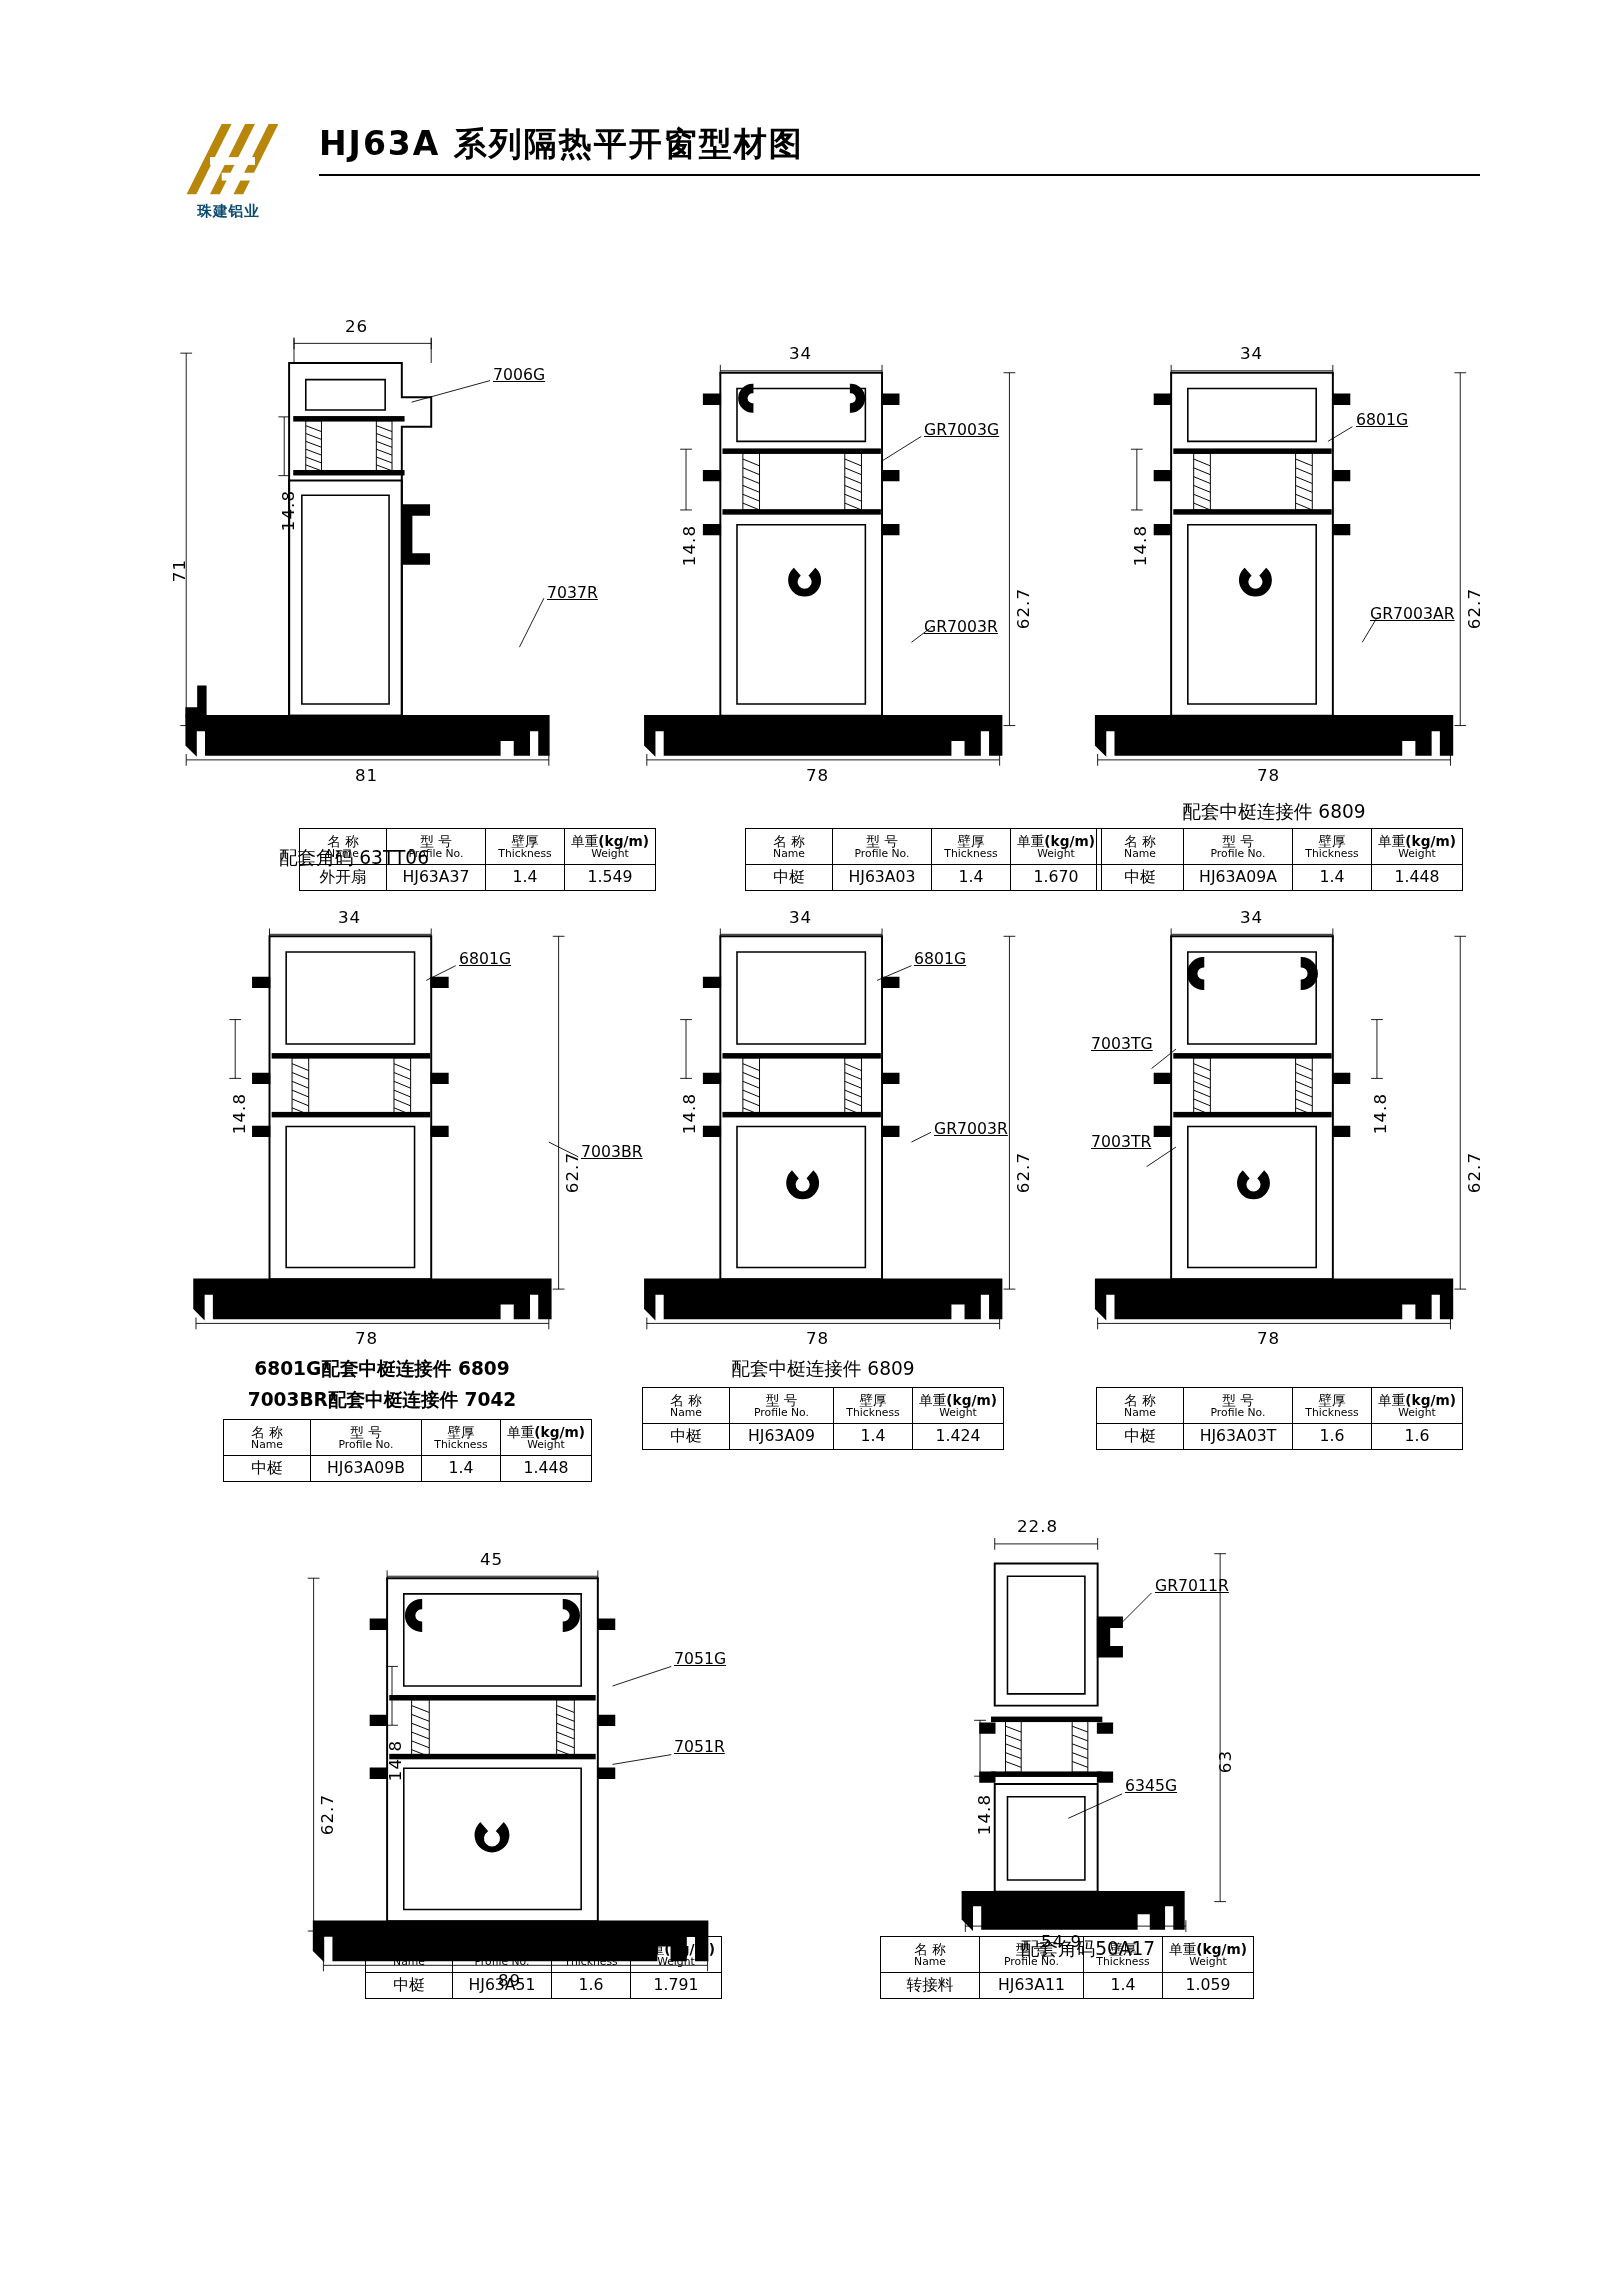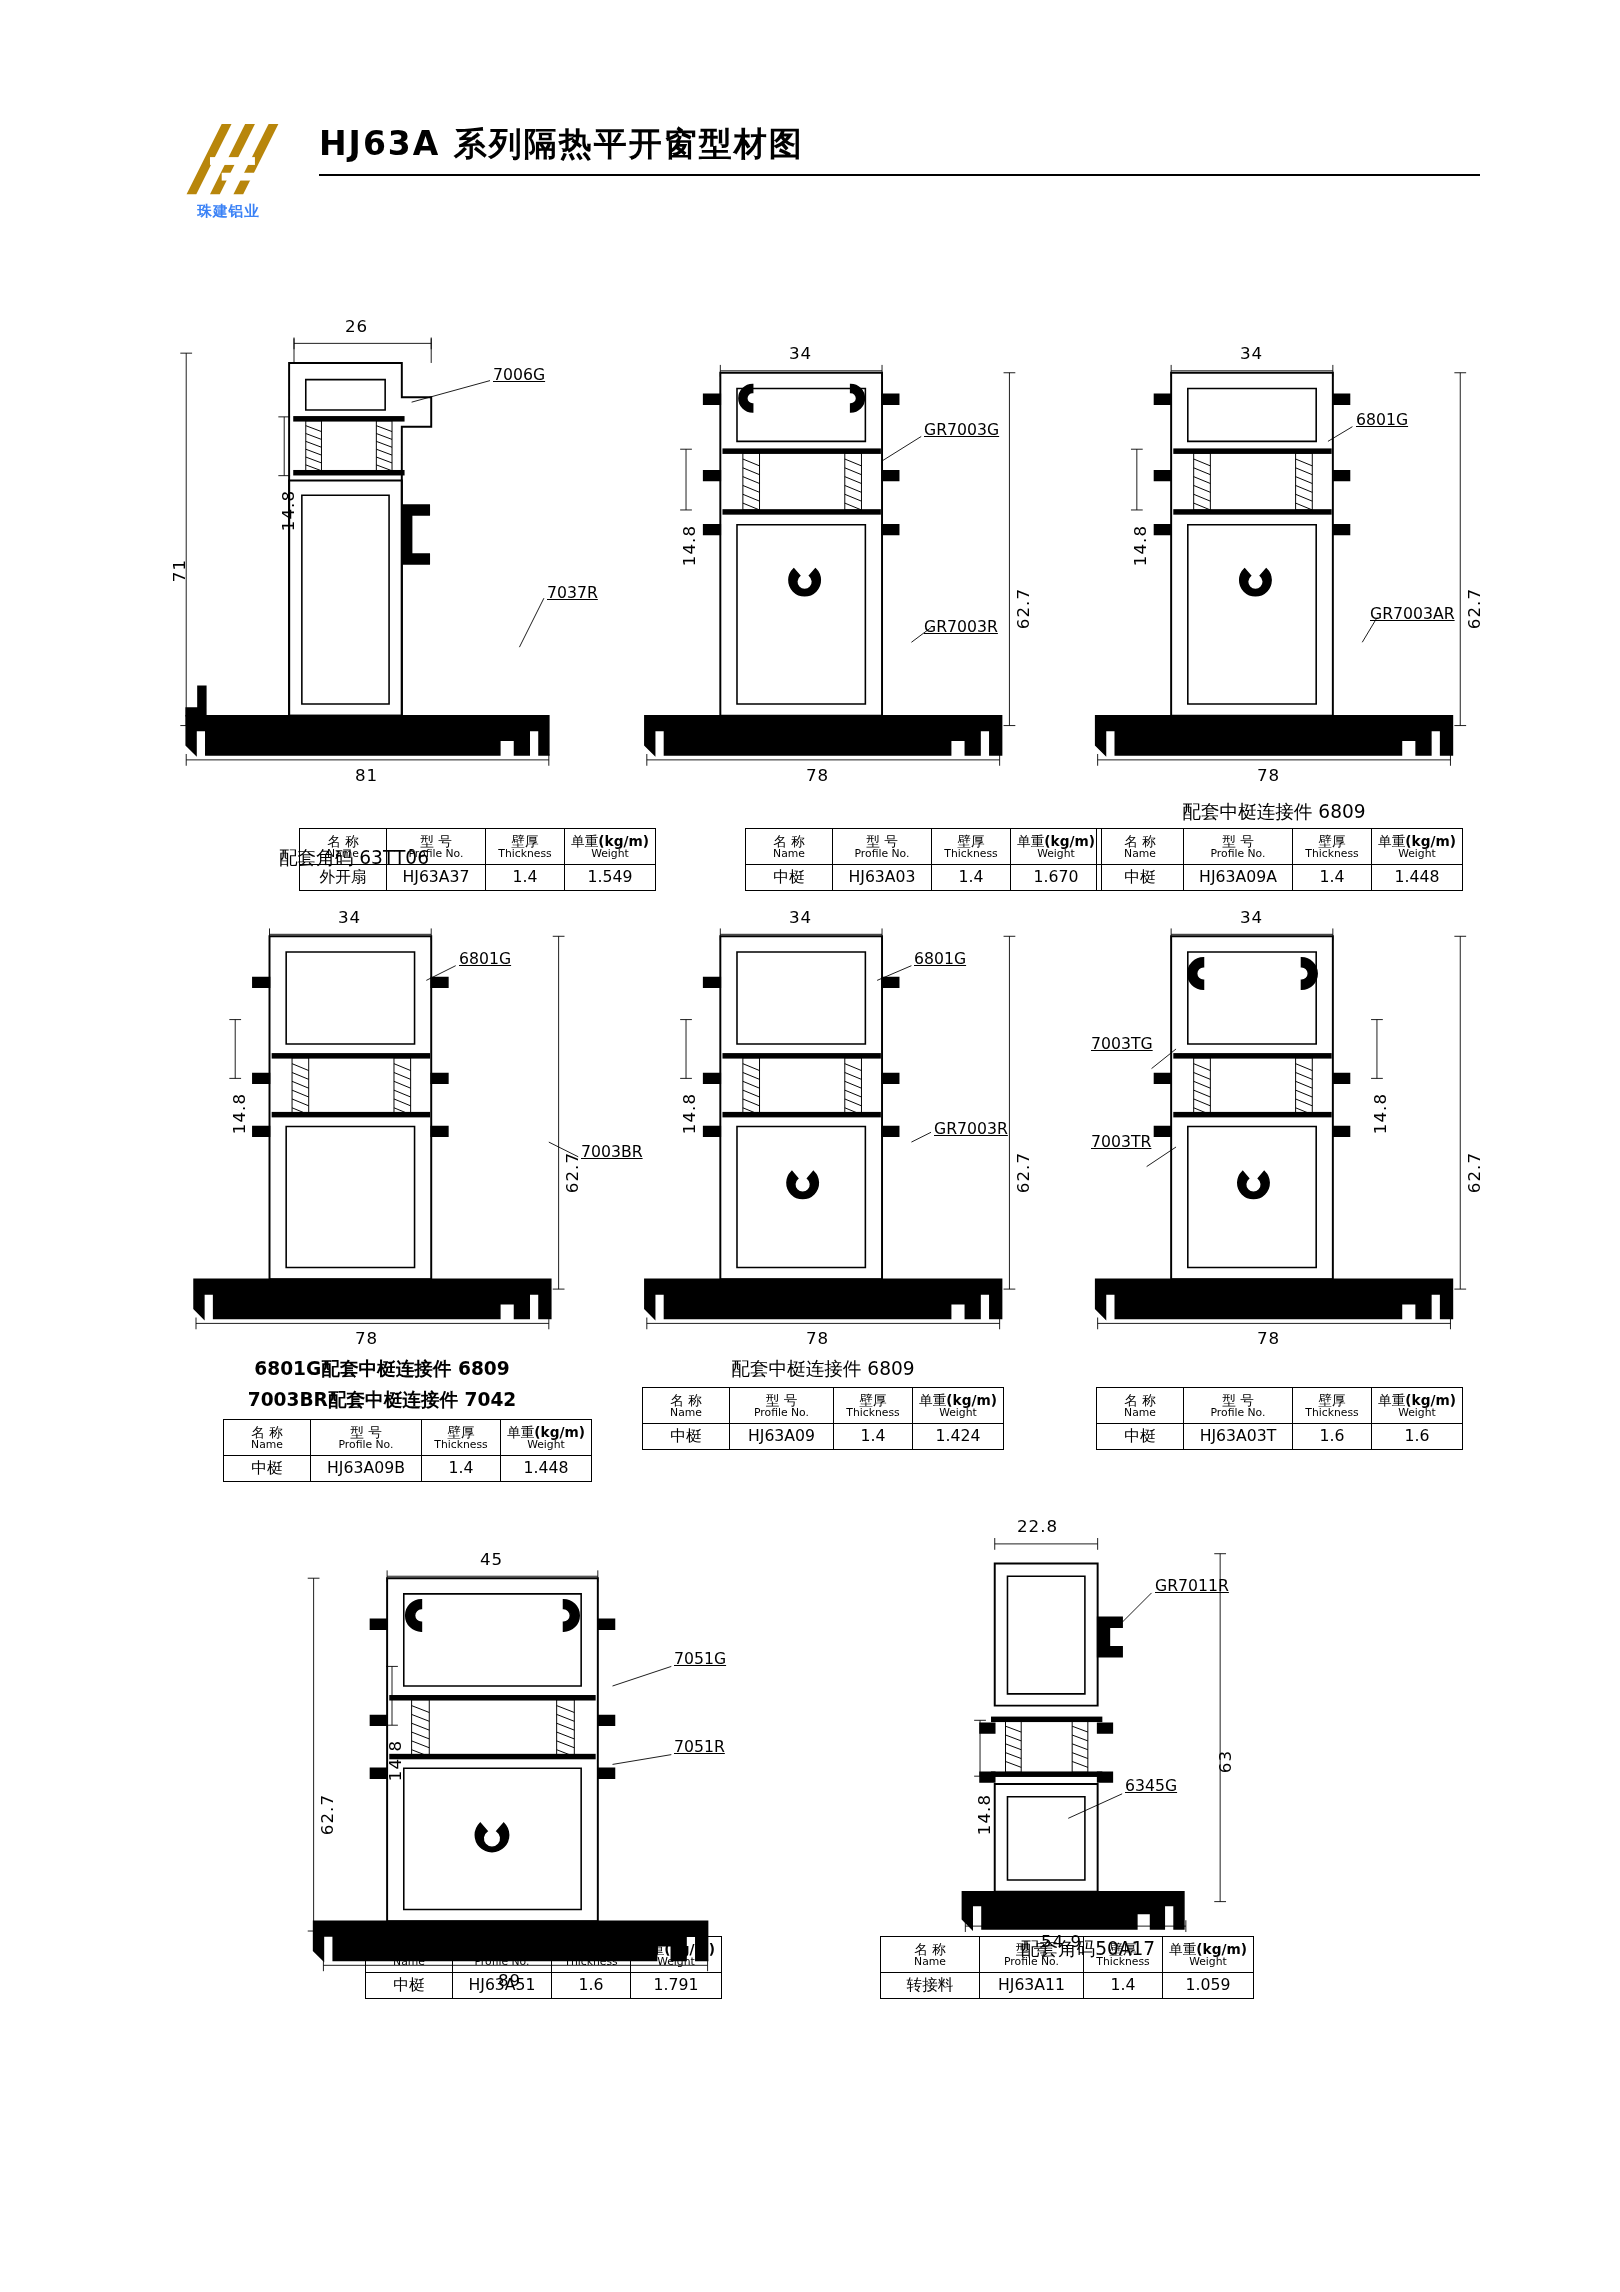--- a/index.html
+++ b/index.html
@@ -3,21 +3,21 @@
 <meta charset="utf-8">
 <style>
   html,body{margin:0;padding:0;background:#ffffff;}
   body{width:1620px;height:2293px;font-family:"Liberation Sans",sans-serif;color:#000;position:relative;overflow:hidden;}
   .page{position:absolute;left:0;top:0;width:1620px;height:2293px;}
 
   
   .header{position:absolute;left:147px;top:118px;width:1333px;height:108px;}
   .logo{position:absolute;left:19.6px;top:0px;width:127px;height:108px;}
   .logo svg{display:block;}
-  .logo-text{position:absolute;left:21.6px;top:84px;width:120px;text-align:center;font-size:14.7px;font-weight:bold;color:#3b82f6;letter-spacing:1px;font-family:"DejaVu Sans",sans-serif;}
+  .logo-text{position:absolute;left:21.6px;top:84px;width:120px;text-align:center;font-size:14.7px;font-weight:bold;color:#0c4a6e;letter-spacing:1px;font-family:"DejaVu Sans",sans-serif;}
   .title-cn{position:absolute;left:172px;top:3.9px;font-size:33px;font-weight:bold;letter-spacing:2px;font-family:"DejaVu Sans",sans-serif;}
   .title-rule{position:absolute;left:172px;top:56px;width:1161px;height:2px;background:#000;}
   .title-en{position:absolute;left:412px;top:63px;font-size:20.6px;font-weight:bold;letter-spacing:0.3px;}
   .dimlabel{position:absolute;font-size:16.7px;font-family:"DejaVu Sans",sans-serif;letter-spacing:1px;white-space:nowrap;}
   .calloutlabel{position:absolute;font-size:15.7px;font-family:"DejaVu Sans",sans-serif;white-space:nowrap;text-decoration:underline;}
   .caption{position:absolute;font-size:18.6px;font-family:"DejaVu Sans",sans-serif;text-align:center;white-space:nowrap;}
 
   
   table.spec{position:absolute;border-collapse:collapse;font-family:"DejaVu Sans",sans-serif;}
   table.spec td{border:1px solid #000;text-align:center;padding:0;line-height:1.05;}

